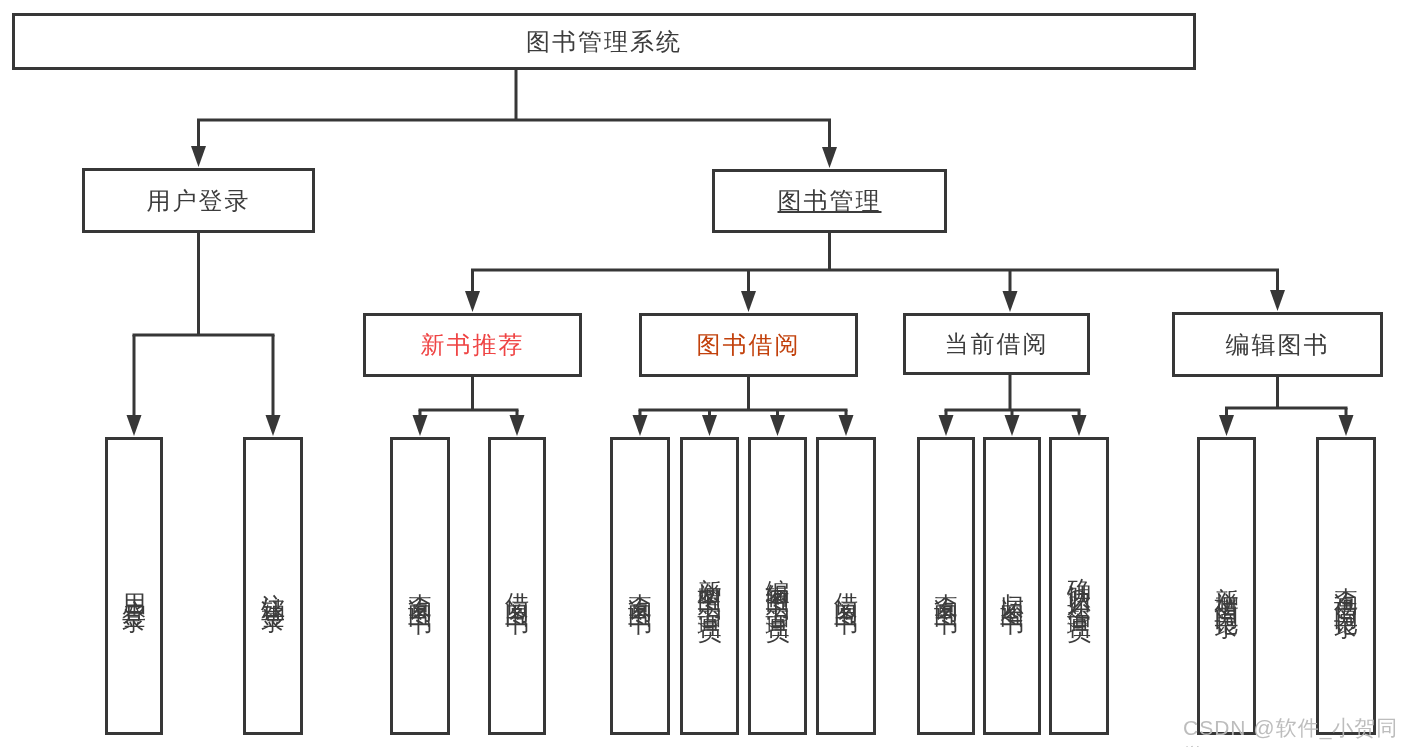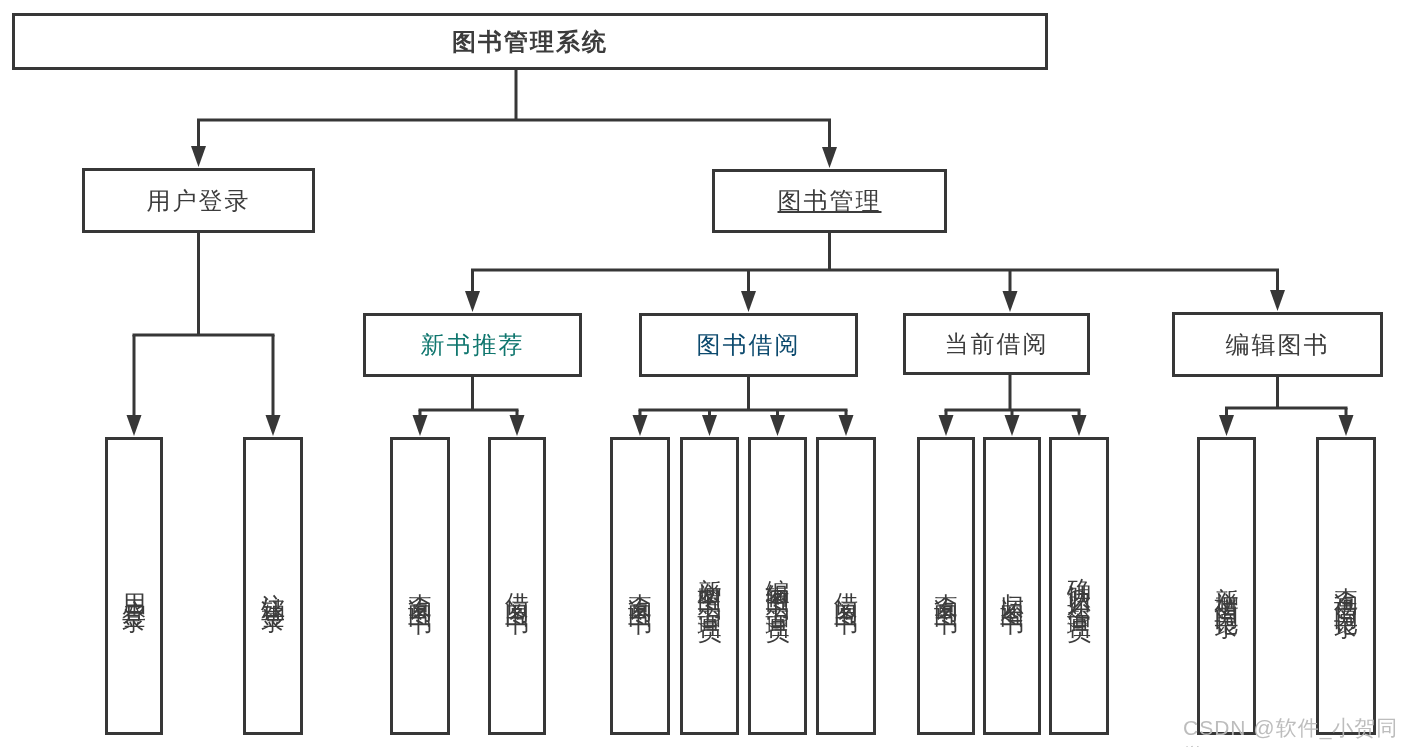--- a/index.html
+++ b/index.html
@@ -101,25 +101,25 @@
       <line x1="1079" y1="410" x2="1079" y2="421" stroke="#373737" stroke-width="3"></line>
       <polygon points="1071.5,415 1086.5,415 1079,436" fill="#373737"></polygon>
       <line x1="1277.5" y1="377" x2="1277.5" y2="408" stroke="#373737" stroke-width="3"></line>
       <line x1="1225" y1="408" x2="1347.5" y2="408" stroke="#373737" stroke-width="3"></line>
       <line x1="1226.5" y1="408" x2="1226.5" y2="421" stroke="#373737" stroke-width="3"></line>
       <polygon points="1219,415 1234,415 1226.5,436" fill="#373737"></polygon>
       <line x1="1346" y1="408" x2="1346" y2="421" stroke="#373737" stroke-width="3"></line>
       <polygon points="1338.5,415 1353.5,415 1346,436" fill="#373737"></polygon>
     </svg>
   <div id="nodes">
-      <div class="node" style="left: 12px; top: 13px; width: 1036px; height: 57px; border-color: rgb(55, 55, 55); color: rgb(60, 60, 60); font-weight: bold;">图书管理系统</div>
+      <div class="node" style="left: 12px; top: 13px; width: 1184px; height: 57px; border-color: rgb(55, 55, 55); color: rgb(60, 60, 60);">图书管理系统</div>
       <div class="node" style="left: 82px; top: 168px; width: 233px; height: 65px; border-color: rgb(55, 55, 55); color: rgb(60, 60, 60);">用户登录</div>
       <div class="node" style="left: 712px; top: 169px; width: 235px; height: 64px; border-color: rgb(55, 55, 55); color: rgb(60, 60, 60); text-decoration: underline;">图书管理</div>
-      <div class="node" style="left: 363px; top: 313px; width: 219px; height: 64px; border-color: rgb(55, 55, 55); color: #0f766e;">新书推荐</div>
-      <div class="node" style="left: 639px; top: 313px; width: 219px; height: 64px; border-color: rgb(55, 55, 55); color: #0c4a6e;">图书借阅</div>
+      <div class="node" style="left: 363px; top: 313px; width: 219px; height: 64px; border-color: rgb(55, 55, 55); color: #ef4444;">新书推荐</div>
+      <div class="node" style="left: 639px; top: 313px; width: 219px; height: 64px; border-color: rgb(55, 55, 55); color: #c2410c;">图书借阅</div>
       <div class="node" style="left: 903px; top: 313px; width: 187px; height: 62px; border-color: rgb(55, 55, 55); color: rgb(60, 60, 60);">当前借阅</div>
       <div class="node" style="left: 1172px; top: 312px; width: 211px; height: 65px; border-color: rgb(55, 55, 55); color: rgb(60, 60, 60);">编辑图书</div>
       <div class="node vertical" style="left: 105px; top: 437px; width: 58px; height: 298px; border-color: rgb(55, 55, 55); color: rgb(60, 60, 60);">用户登录</div>
       <div class="node vertical" style="left: 243px; top: 437px; width: 60px; height: 298px; border-color: rgb(55, 55, 55); color: rgb(60, 60, 60);">注销登录</div>
       <div class="node vertical" style="left: 390px; top: 437px; width: 60px; height: 298px; border-color: rgb(55, 55, 55); color: rgb(60, 60, 60);">查询图书</div>
       <div class="node vertical" style="left: 488px; top: 437px; width: 58px; height: 298px; border-color: rgb(55, 55, 55); color: rgb(60, 60, 60);">借阅图书</div>
       <div class="node vertical" style="left: 610px; top: 437px; width: 60px; height: 298px; border-color: rgb(55, 55, 55); color: rgb(60, 60, 60);">查询图书</div>
       <div class="node vertical" style="left: 680px; top: 437px; width: 59px; height: 298px; border-color: rgb(55, 55, 55); color: rgb(60, 60, 60);">新增图书（管理员）</div>
       <div class="node vertical" style="left: 748px; top: 437px; width: 59px; height: 298px; border-color: rgb(55, 55, 55); color: rgb(60, 60, 60);">编辑图书（管理员）</div>
       <div class="node vertical" style="left: 816px; top: 437px; width: 60px; height: 298px; border-color: rgb(55, 55, 55); color: rgb(60, 60, 60);">借阅图书</div>

